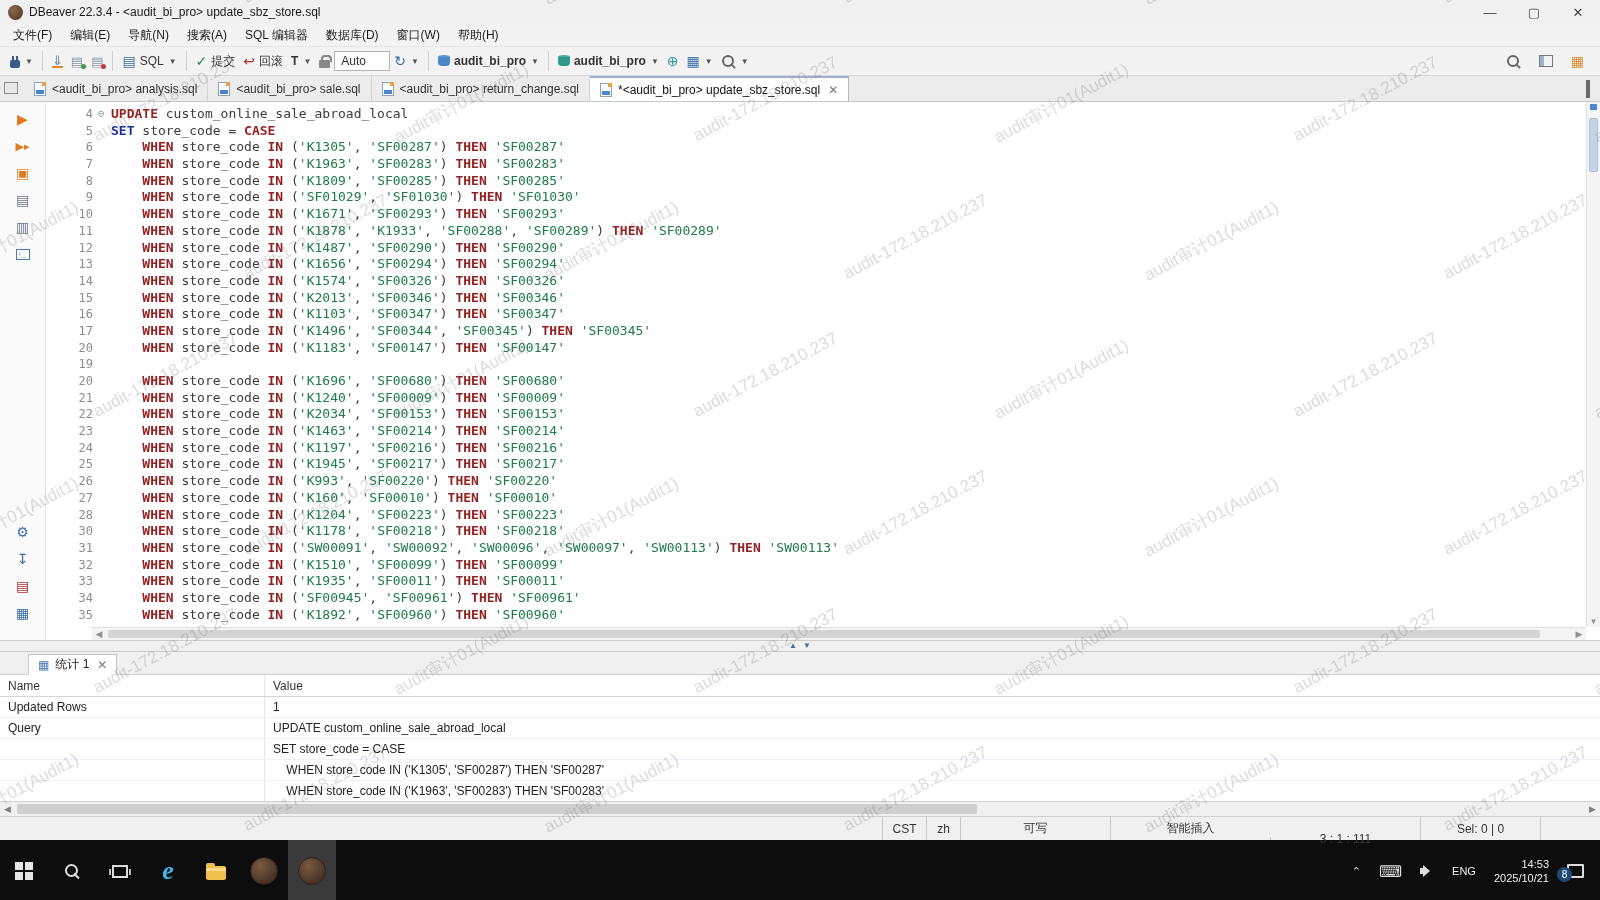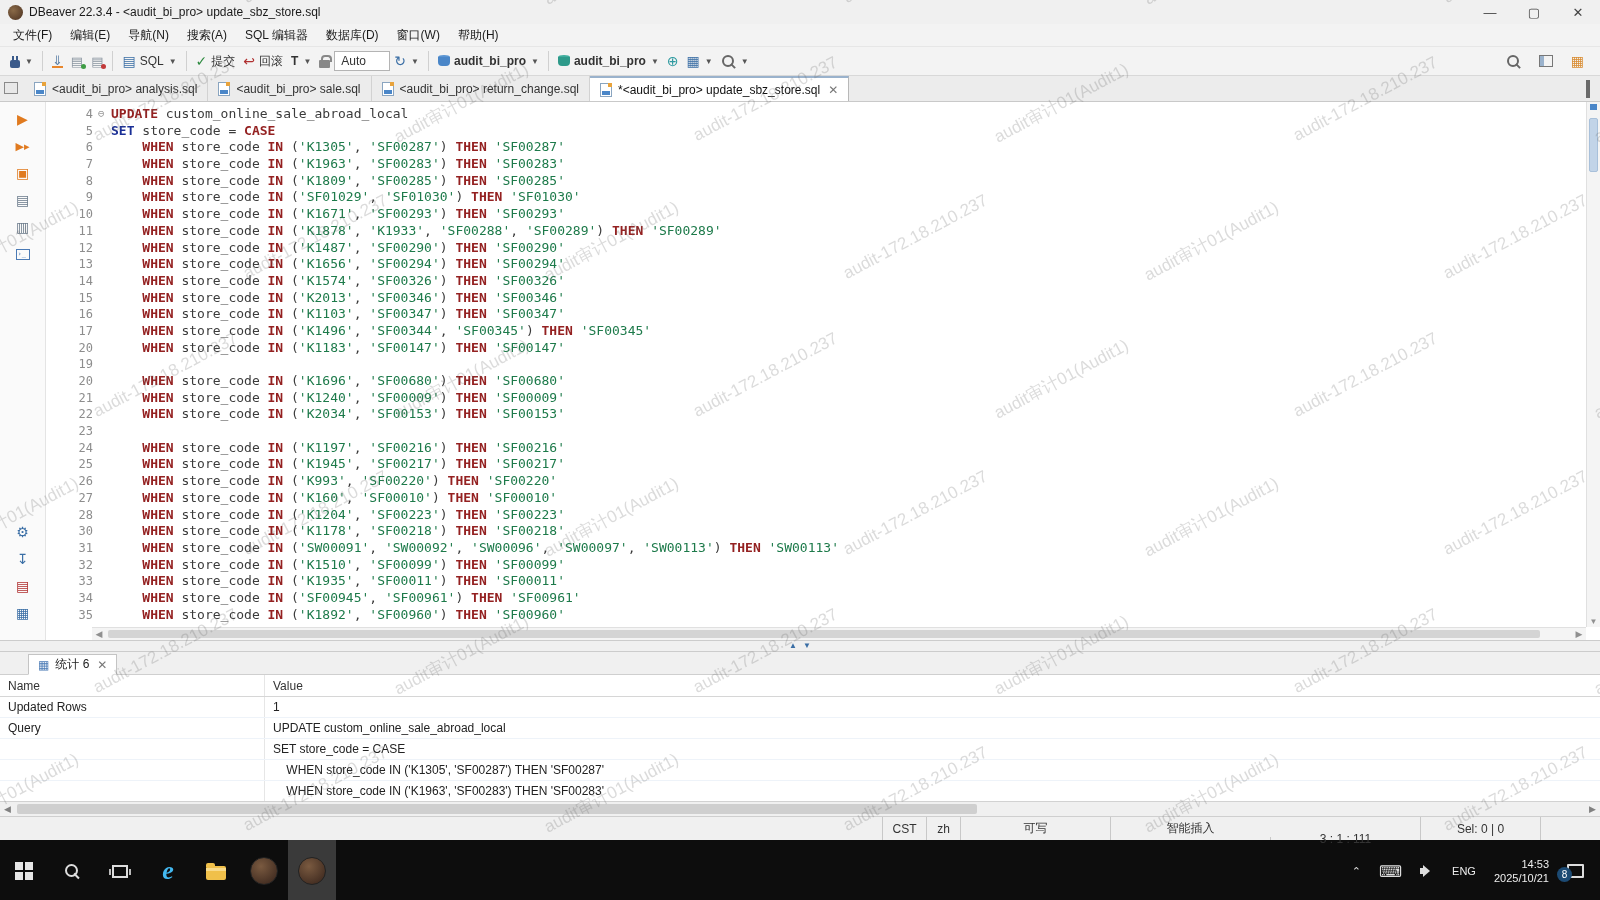--- a/index.html
+++ b/index.html
@@ -322,21 +322,21 @@
           <div class="cl"><span class="ln">13</span><span class="fold"></span><span class="ct">    <span class="k1">WHEN</span> store_code <span class="k1">IN</span> (<span class="s">'K1656'</span>, <span class="s">'SF00294'</span>) <span class="k1">THEN</span> <span class="s">'SF00294'</span></span></div>
           <div class="cl"><span class="ln">14</span><span class="fold"></span><span class="ct">    <span class="k1">WHEN</span> store_code <span class="k1">IN</span> (<span class="s">'K1574'</span>, <span class="s">'SF00326'</span>) <span class="k1">THEN</span> <span class="s">'SF00326'</span></span></div>
           <div class="cl"><span class="ln">15</span><span class="fold"></span><span class="ct">    <span class="k1">WHEN</span> store_code <span class="k1">IN</span> (<span class="s">'K2013'</span>, <span class="s">'SF00346'</span>) <span class="k1">THEN</span> <span class="s">'SF00346'</span></span></div>
           <div class="cl"><span class="ln">16</span><span class="fold"></span><span class="ct">    <span class="k1">WHEN</span> store_code <span class="k1">IN</span> (<span class="s">'K1103'</span>, <span class="s">'SF00347'</span>) <span class="k1">THEN</span> <span class="s">'SF00347'</span></span></div>
           <div class="cl"><span class="ln">17</span><span class="fold"></span><span class="ct">    <span class="k1">WHEN</span> store_code <span class="k1">IN</span> (<span class="s">'K1496'</span>, <span class="s">'SF00344'</span>, <span class="s">'SF00345'</span>) <span class="k1">THEN</span> <span class="s">'SF00345'</span></span></div>
           <div class="cl"><span class="ln">20</span><span class="fold"></span><span class="ct">    <span class="k1">WHEN</span> store_code <span class="k1">IN</span> (<span class="s">'K1183'</span>, <span class="s">'SF00147'</span>) <span class="k1">THEN</span> <span class="s">'SF00147'</span></span></div>
           <div class="cl"><span class="ln">19</span><span class="fold"></span></div>
           <div class="cl"><span class="ln">20</span><span class="fold"></span><span class="ct">    <span class="k1">WHEN</span> store_code <span class="k1">IN</span> (<span class="s">'K1696'</span>, <span class="s">'SF00680'</span>) <span class="k1">THEN</span> <span class="s">'SF00680'</span></span></div>
           <div class="cl"><span class="ln">21</span><span class="fold"></span><span class="ct">    <span class="k1">WHEN</span> store_code <span class="k1">IN</span> (<span class="s">'K1240'</span>, <span class="s">'SF00009'</span>) <span class="k1">THEN</span> <span class="s">'SF00009'</span></span></div>
           <div class="cl"><span class="ln">22</span><span class="fold"></span><span class="ct">    <span class="k1">WHEN</span> store_code <span class="k1">IN</span> (<span class="s">'K2034'</span>, <span class="s">'SF00153'</span>) <span class="k1">THEN</span> <span class="s">'SF00153'</span></span></div>
-          <div class="cl"><span class="ln">23</span><span class="fold"></span></div>
+          <div class="cl"><span class="ln">23</span><span class="fold"></span><span class="ct">    <span class="k1">WHEN</span> store_code <span class="k1">IN</span> (<span class="s">'K1463'</span>, <span class="s">'SF00214'</span>) <span class="k1">THEN</span> <span class="s">'SF00214'</span></span></div>
           <div class="cl"><span class="ln">24</span><span class="fold"></span><span class="ct">    <span class="k1">WHEN</span> store_code <span class="k1">IN</span> (<span class="s">'K1197'</span>, <span class="s">'SF00216'</span>) <span class="k1">THEN</span> <span class="s">'SF00216'</span></span></div>
           <div class="cl"><span class="ln">25</span><span class="fold"></span><span class="ct">    <span class="k1">WHEN</span> store_code <span class="k1">IN</span> (<span class="s">'K1945'</span>, <span class="s">'SF00217'</span>) <span class="k1">THEN</span> <span class="s">'SF00217'</span></span></div>
           <div class="cl"><span class="ln">26</span><span class="fold"></span><span class="ct">    <span class="k1">WHEN</span> store_code <span class="k1">IN</span> (<span class="s">'K993'</span>, <span class="s">'SF00220'</span>) <span class="k1">THEN</span> <span class="s">'SF00220'</span></span></div>
           <div class="cl"><span class="ln">27</span><span class="fold"></span><span class="ct">    <span class="k1">WHEN</span> store_code <span class="k1">IN</span> (<span class="s">'K160'</span>, <span class="s">'SF00010'</span>) <span class="k1">THEN</span> <span class="s">'SF00010'</span></span></div>
           <div class="cl"><span class="ln">28</span><span class="fold"></span><span class="ct">    <span class="k1">WHEN</span> store_code <span class="k1">IN</span> (<span class="s">'K1204'</span>, <span class="s">'SF00223'</span>) <span class="k1">THEN</span> <span class="s">'SF00223'</span></span></div>
           <div class="cl"><span class="ln">30</span><span class="fold"></span><span class="ct">    <span class="k1">WHEN</span> store_code <span class="k1">IN</span> (<span class="s">'K1178'</span>, <span class="s">'SF00218'</span>) <span class="k1">THEN</span> <span class="s">'SF00218'</span></span></div>
           <div class="cl"><span class="ln">31</span><span class="fold"></span><span class="ct">    <span class="k1">WHEN</span> store_code <span class="k1">IN</span> (<span class="s">'SW00091'</span>, <span class="s">'SW00092'</span>, <span class="s">'SW00096'</span>, <span class="s">'SW00097'</span>, <span class="s">'SW00113'</span>) <span class="k1">THEN</span> <span class="s">'SW00113'</span></span></div>
           <div class="cl"><span class="ln">32</span><span class="fold"></span><span class="ct">    <span class="k1">WHEN</span> store_code <span class="k1">IN</span> (<span class="s">'K1510'</span>, <span class="s">'SF00099'</span>) <span class="k1">THEN</span> <span class="s">'SF00099'</span></span></div>
           <div class="cl"><span class="ln">33</span><span class="fold"></span><span class="ct">    <span class="k1">WHEN</span> store_code <span class="k1">IN</span> (<span class="s">'K1935'</span>, <span class="s">'SF00011'</span>) <span class="k1">THEN</span> <span class="s">'SF00011'</span></span></div>
           <div class="cl"><span class="ln">34</span><span class="fold"></span><span class="ct">    <span class="k1">WHEN</span> store_code <span class="k1">IN</span> (<span class="s">'SF00945'</span>, <span class="s">'SF00961'</span>) <span class="k1">THEN</span> <span class="s">'SF00961'</span></span></div>
@@ -357,21 +357,21 @@
   </div>
 
   <div class="sash">
     <span class="sarr">▲</span>
     <span class="sarr">▼</span>
   </div>
 
   <div class="panel-tabs">
     <span class="ptab">
       <span class="grid-ic">▦</span>
-      <span>统计 6</span>
+      <span>统计 1</span>
       <span class="tab-close">✕</span>
     </span>
   </div>
   <div class="stats">
     <div class="srow hdr">
       <span class="scol-name">Name</span>
       <span class="scol-value">Value</span>
     </div>
     <div id="stat-rows">
         <div class="srow">

